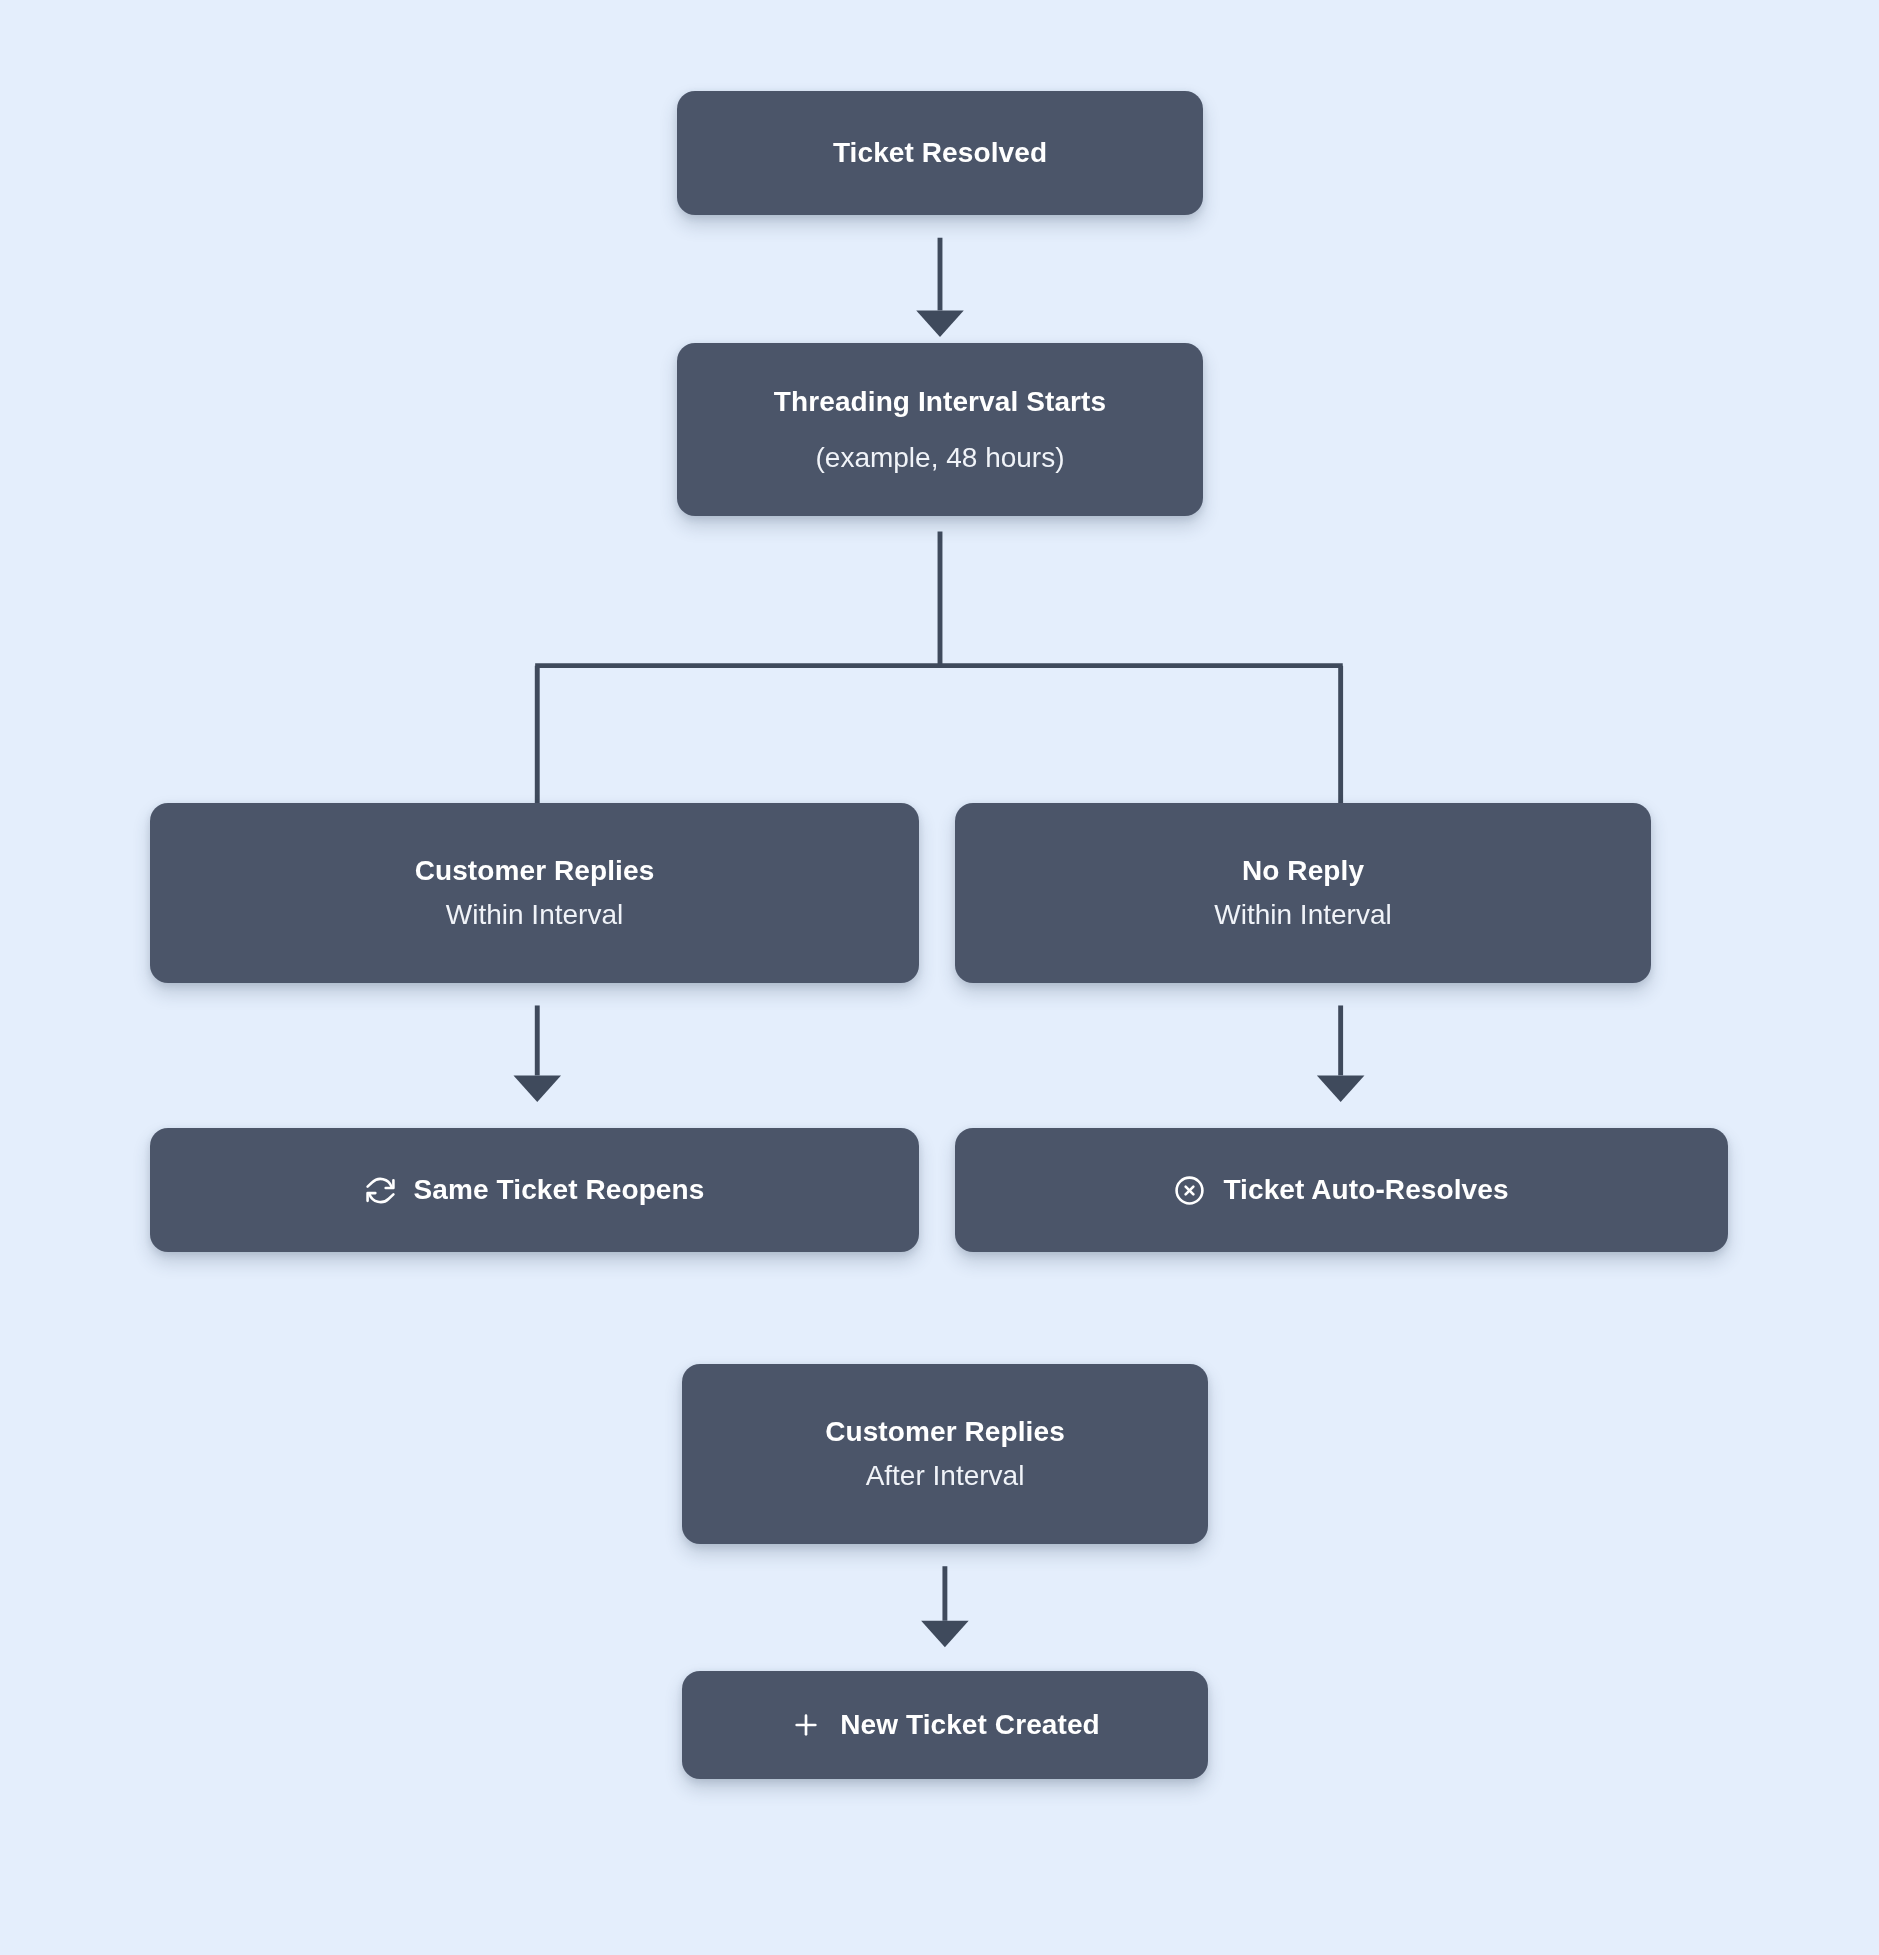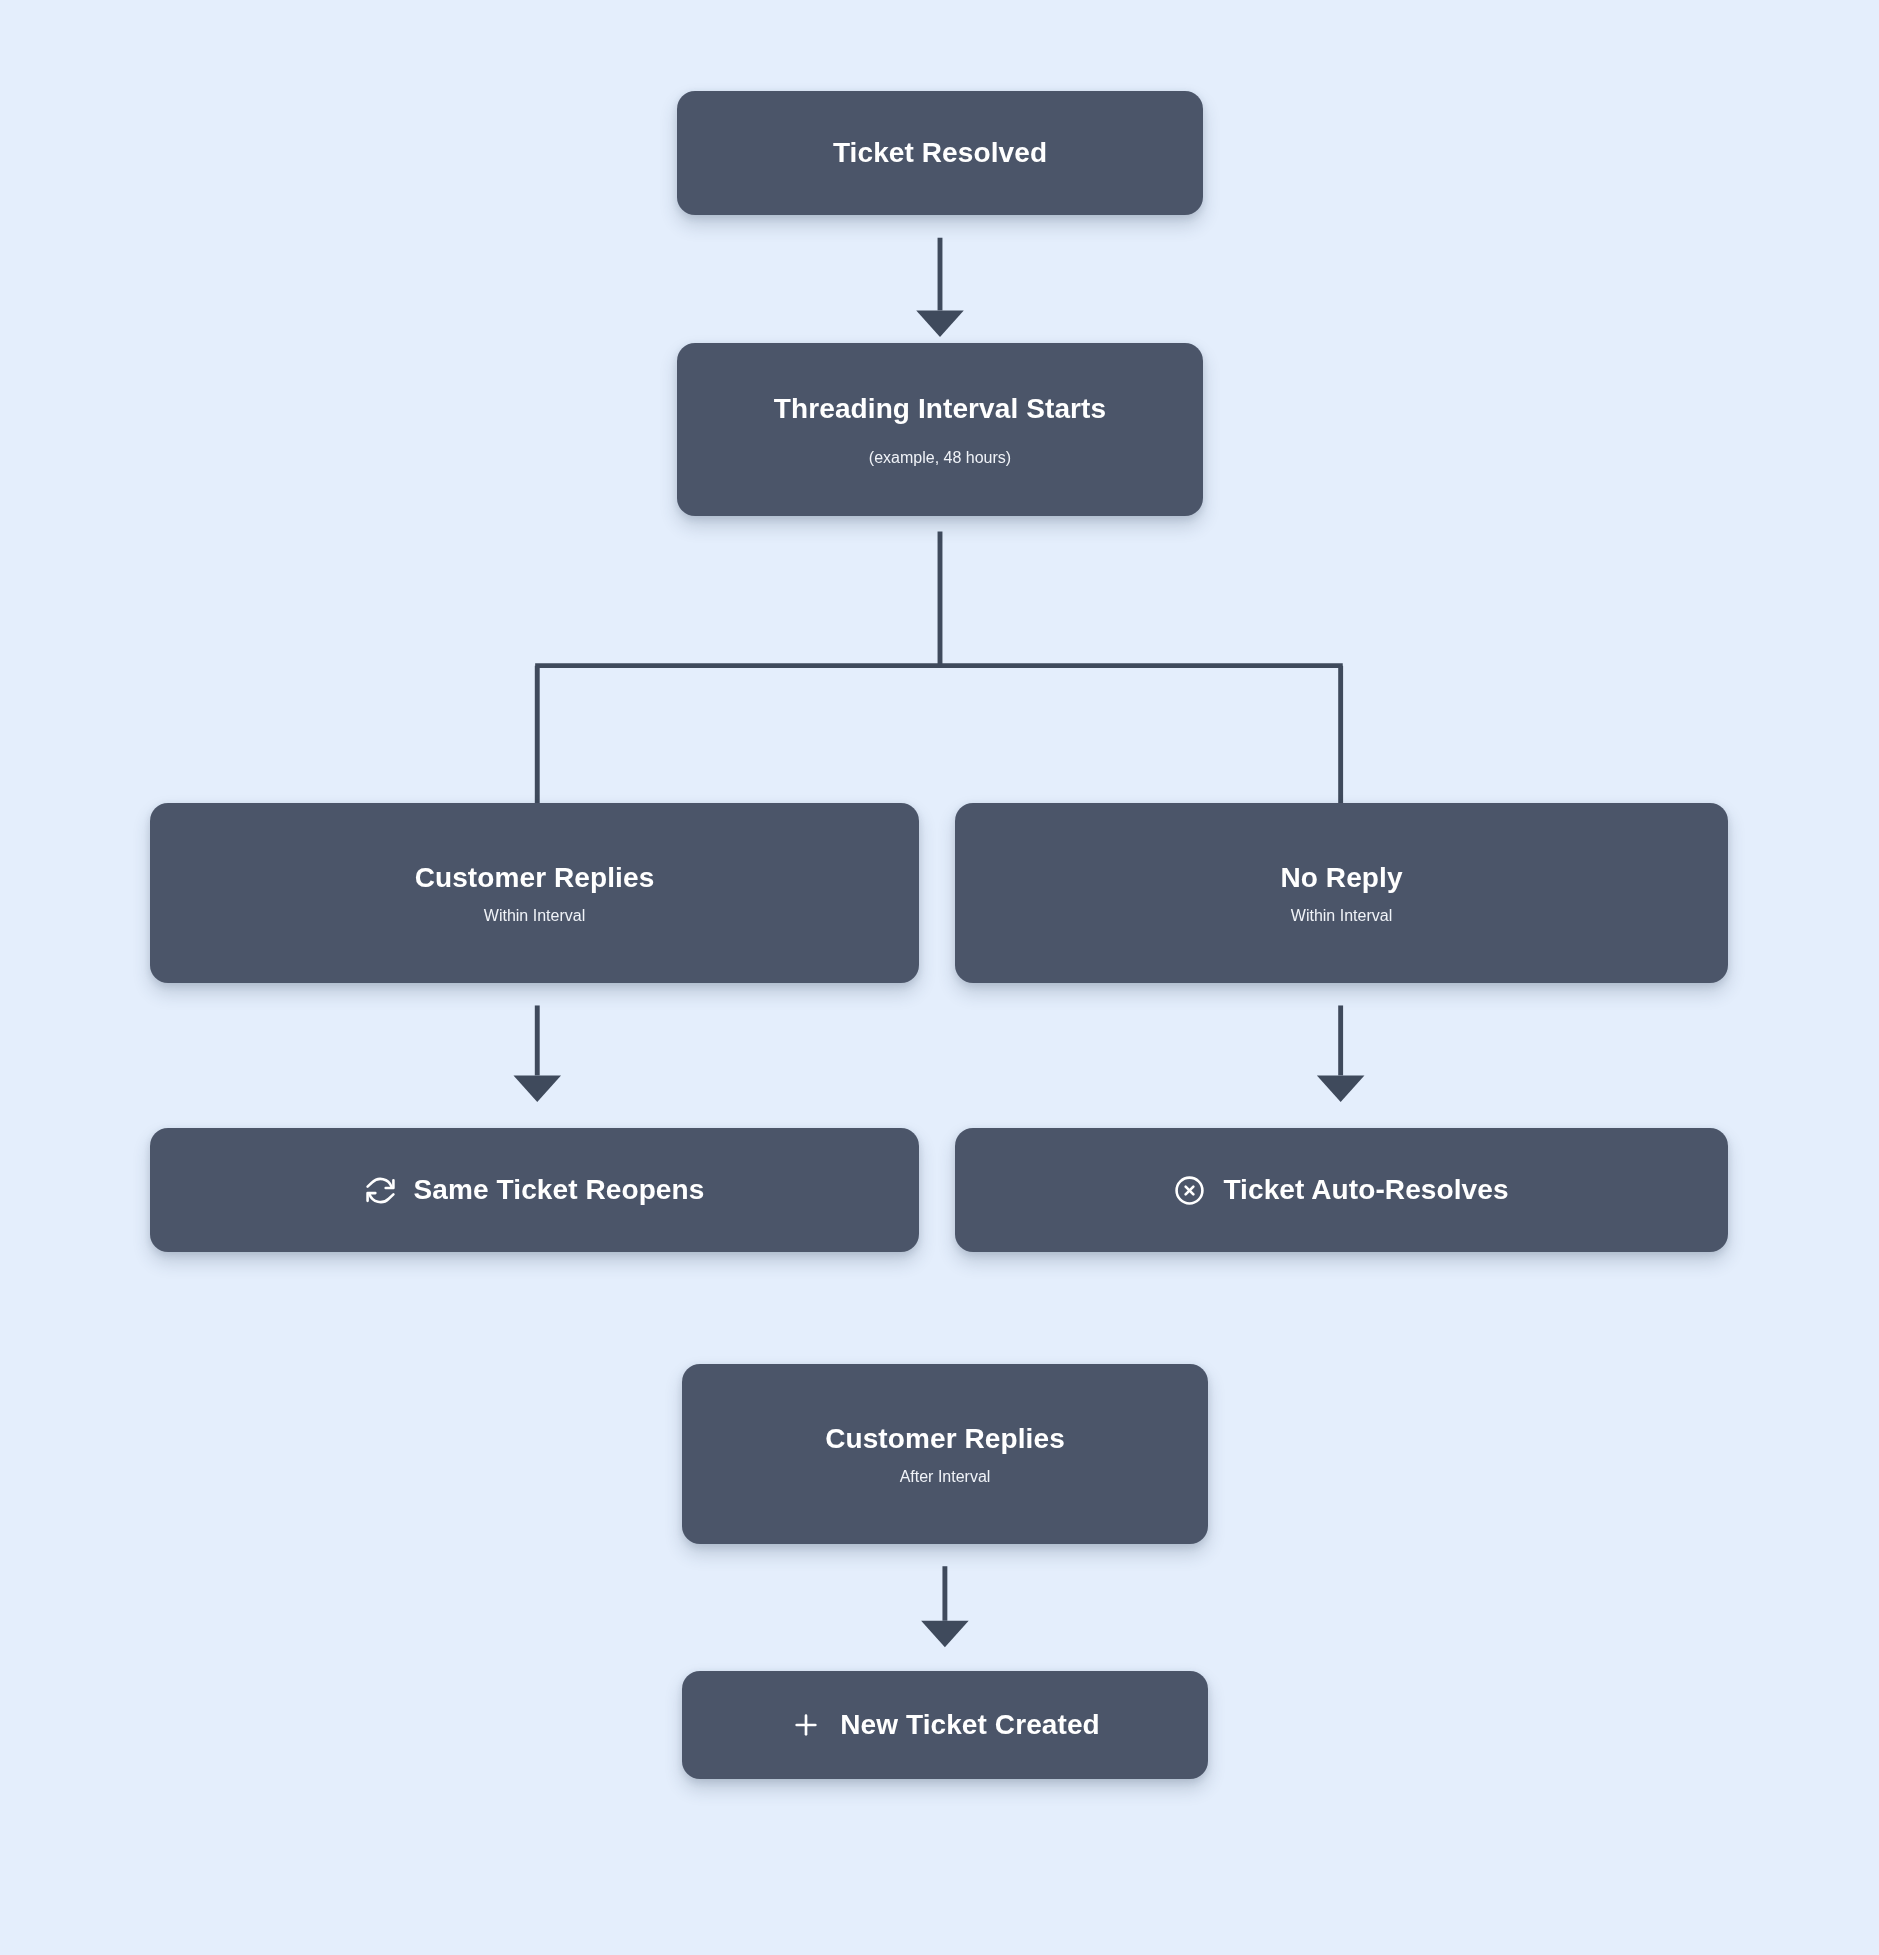--- a/index.html
+++ b/index.html
@@ -51,21 +51,21 @@
   .node .title {
     font-size: 28px;
     font-weight: bold;
     line-height: 1.18;
     letter-spacing: 0.1px;
     color: #ffffff;
     white-space: nowrap;
   }
 
   .node .subtitle {
-    font-size: 16px;
+    font-size: 28px;
     font-weight: normal;
     line-height: 1.2;
     margin-top: 11.2px;
     color: #f0f3f8;
     white-space: nowrap;
   }
 
   .node.two-line .title {
     margin-bottom: 0;
   }
@@ -88,21 +88,21 @@
     align-items: center;
     justify-content: center;
     flex: 0 0 auto;
   }
   .glyph svg { display: block; }
 
   
   #node-ticket-resolved   { left: 677px;  top: 91px;  width: 526px;  height: 124px; }
   #node-threading         { left: 677px;  top: 343px;  width: 526px;  height: 173px; gap: 12px; }
   #node-customer-within   { left: 150px;  top: 803px; width: 769px; height: 180px; }
-  #node-no-reply          { left: 955px; top: 803px; width: 773px; height: 180px; }
+  #node-no-reply          { left: 955px; top: 803px; width: 696px; height: 180px; }
   #node-same-reopens      { left: 150px;  top: 1128px; width: 769px; height: 124px; }
   #node-auto-resolves     { left: 955px; top: 1128px; width: 773px; height: 124px; }
   #node-customer-after    { left: 682px;  top: 1364px; width: 526px;  height: 180px; }
   #node-new-ticket        { left: 682px;  top: 1671px; width: 526px;  height: 108px; }
 </style>
 </head>
 <body>
 
 <div id="stage">
 

